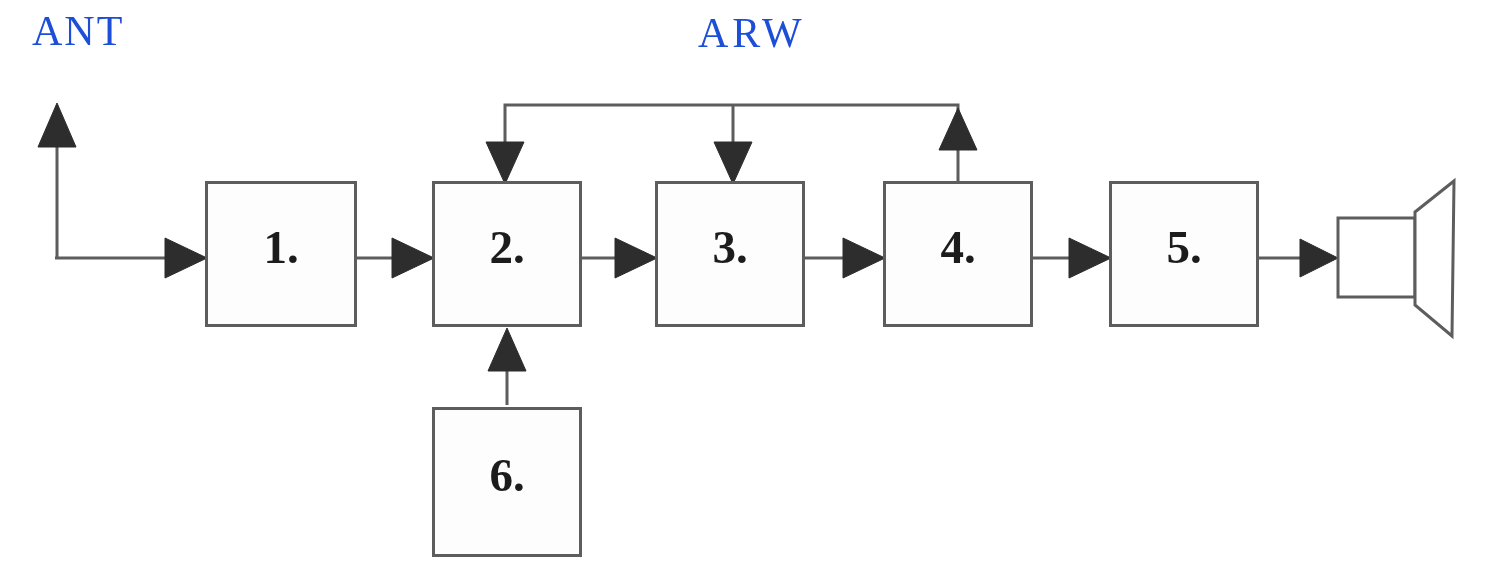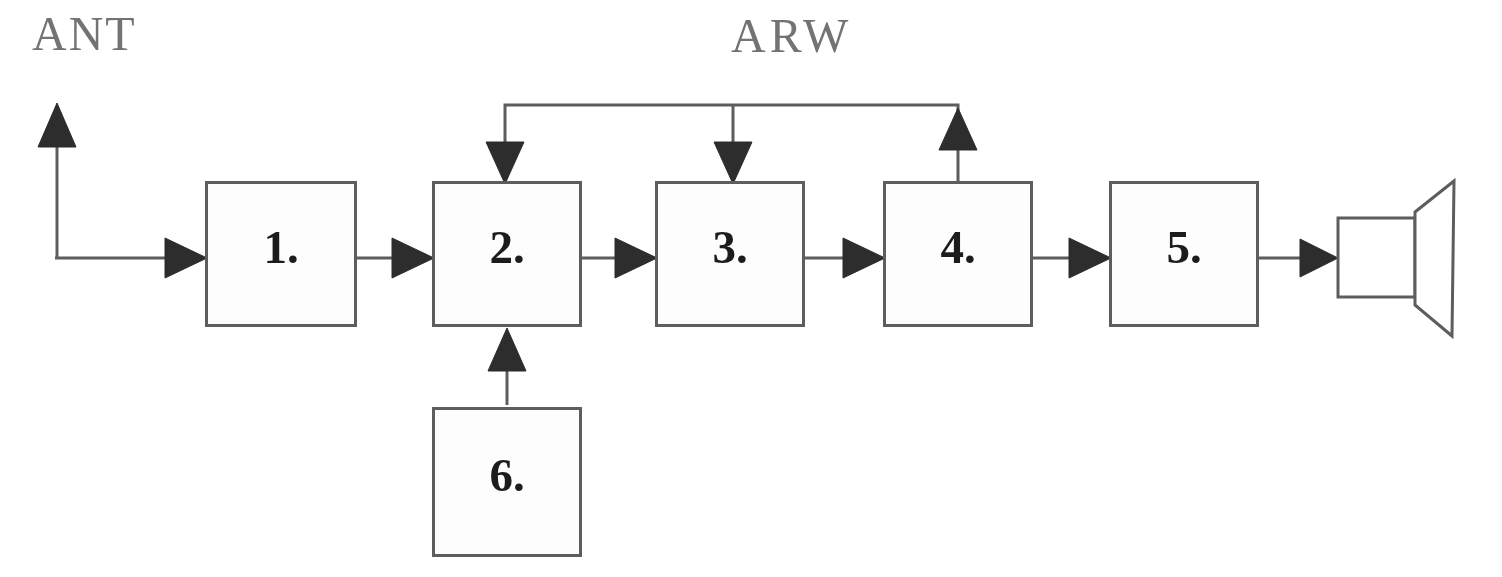--- a/index.html
+++ b/index.html
@@ -15,22 +15,22 @@
     font-family: "Liberation Serif", serif;
     overflow: hidden;
   }
   .layer {
     position: absolute;
     left: 0;
     top: 0;
   }
   .diagram-label {
     position: absolute;
-    font-size: 48px;
-    color: #737373;
+    font-size: 42px;
+    color: #1d4ed8;
     letter-spacing: 4px;
     line-height: 1;
     white-space: nowrap;
   }
   .block {
     position: absolute;
     box-sizing: border-box;
     border: 3px solid #5d5d5d;
     background: #fdfdfd;
     display: flex;
@@ -105,21 +105,21 @@
       <polygon class="head" points="507,328 488,371 526,371"></polygon>
     </g>
 
     <g>
       <rect class="icon-stroke" x="1338" y="218" width="77" height="79"></rect>
       <polygon class="icon-stroke" points="1415,212 1454,181 1452,336 1415,305"></polygon>
     </g>
   </svg>
 
   <div class="diagram-label" style="left:32px; top:10px; letter-spacing:2px;">ANT</div>
-  <div class="diagram-label" style="left:731px; top:12px;">ARW</div>
+  <div class="diagram-label" style="left:698px; top:12px;">ARW</div>
 
   <div class="block" style="left:205px; top:181px; width:152px; height:146px;">
     <span>1.</span>
   </div>
   <div class="block" style="left:432px; top:181px; width:150px; height:146px;">
     <span>2.</span>
   </div>
   <div class="block" style="left:655px; top:181px; width:150px; height:146px;">
     <span>3.</span>
   </div>

